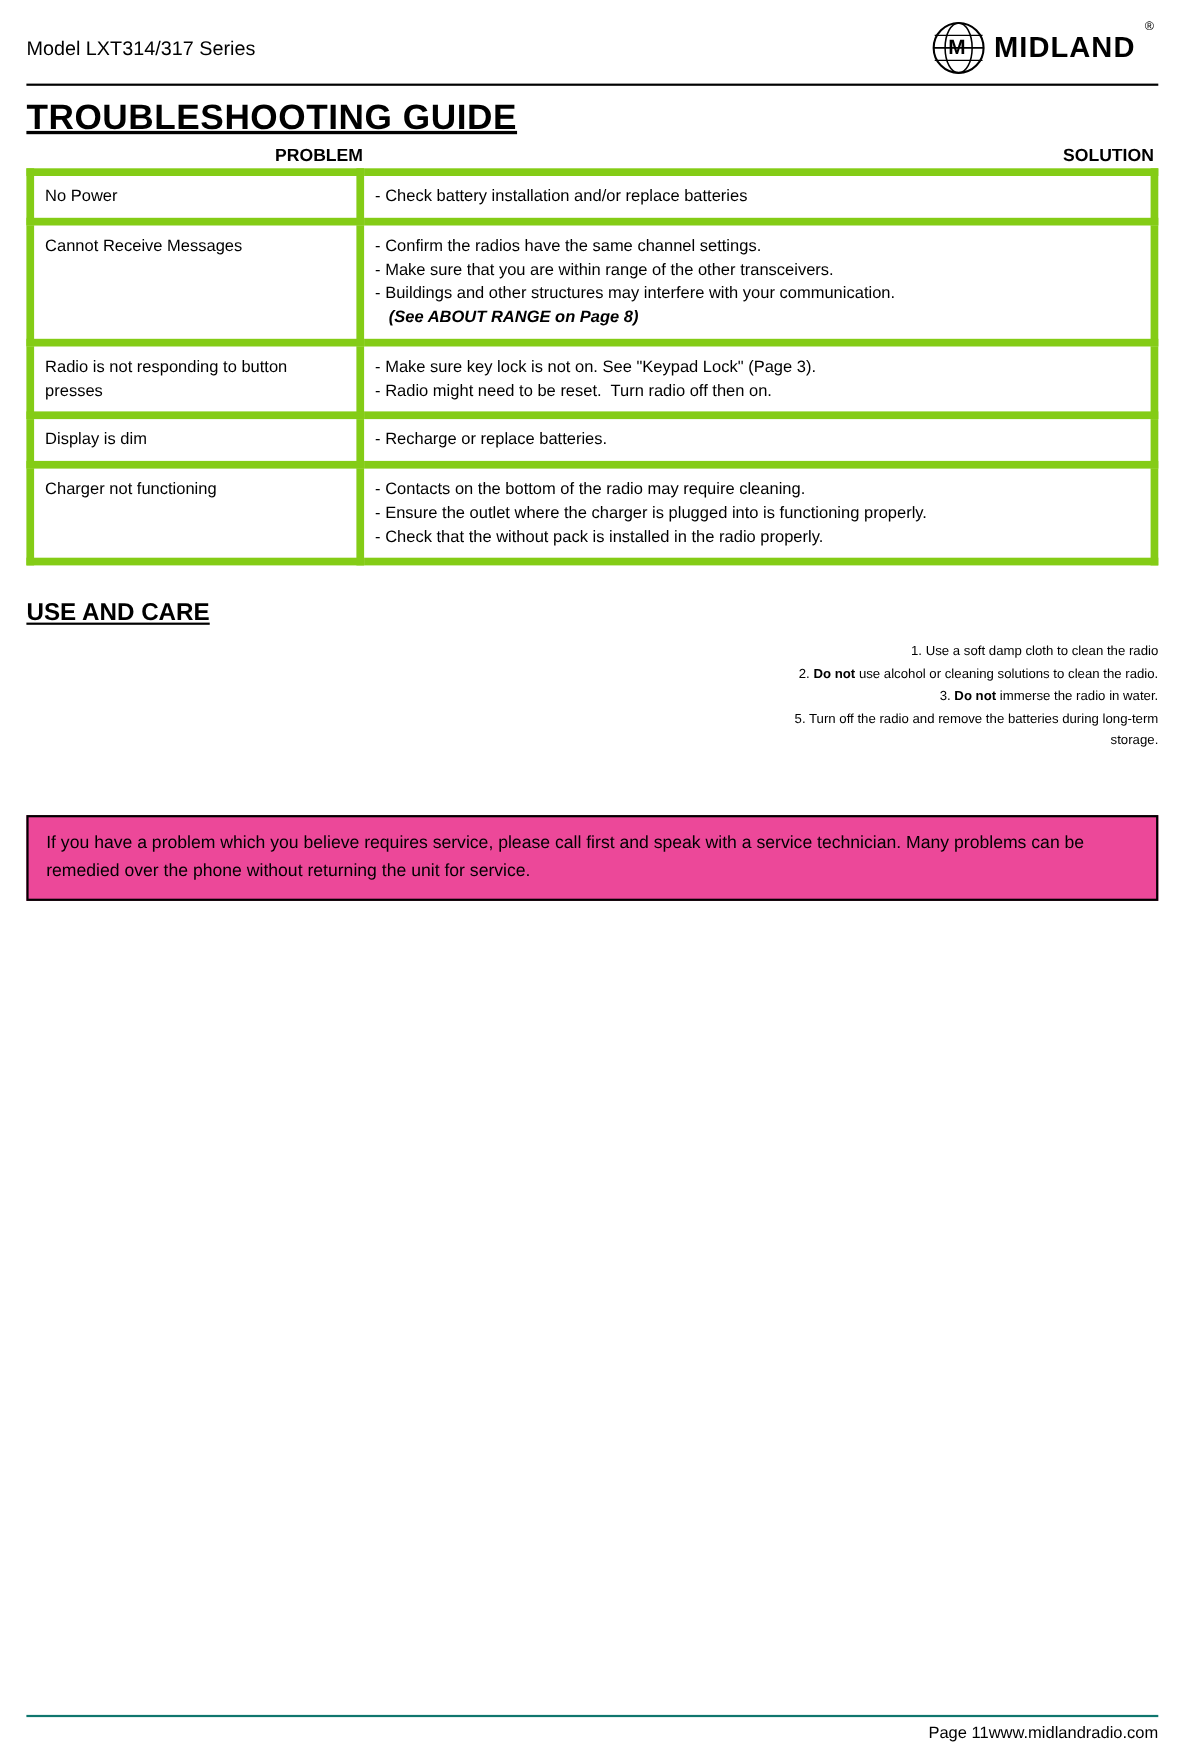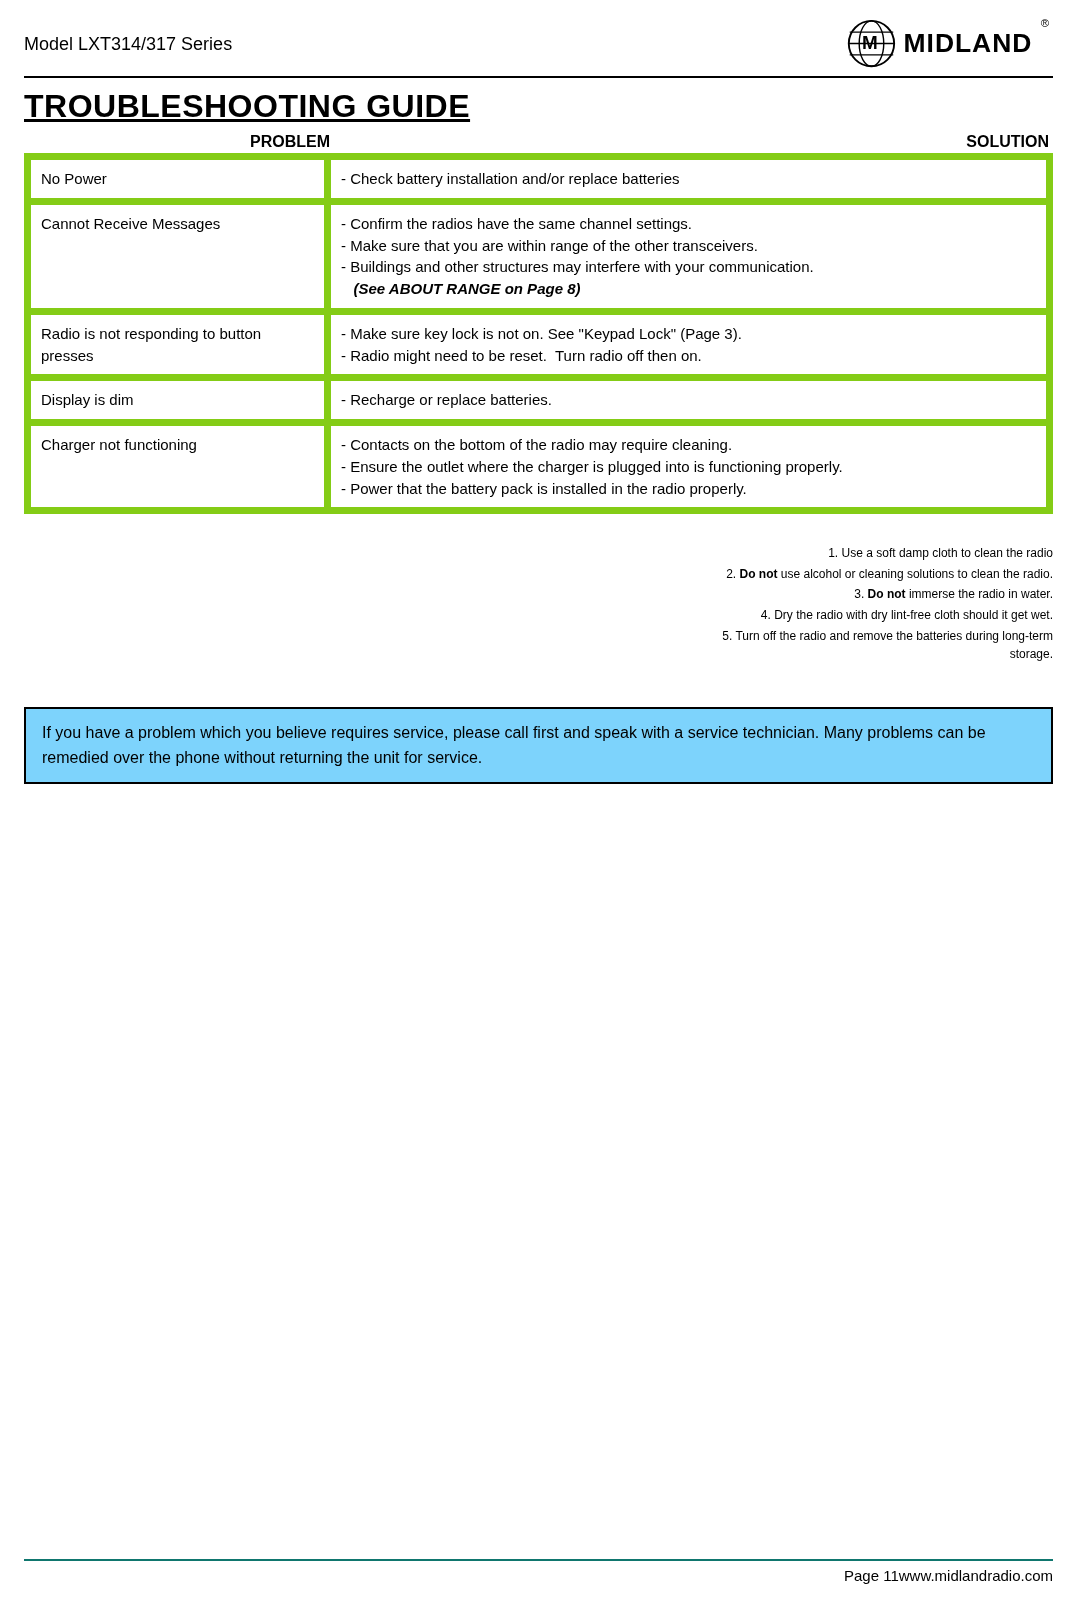--- a/index.html
+++ b/index.html
@@ -109,26 +109,26 @@
       text-align: right;
     }
     .use-care-list li span.num {
       display: inline-block;
       width: 20px;
     }
     .bold-text {
       font-weight: bold;
     }
     .highlight-box {
-      background: #7dd3fc;
+      background: #ec4899;
       border: 2px solid #000;
       padding: 12px 16px;
       font-size: 16px;
       line-height: 1.55;
-      margin-top: 23px;
+      margin-top: 40px;
       margin-bottom: 20px;
     }
     .footer {
       display: flex;
       justify-content: flex-end;
       border-top: 2px solid #0f766e;
       padding-top: 6px;
       font-size: 15px;
       margin-top: auto;
     }
@@ -212,43 +212,40 @@
       </td>
     </tr>
 
     <tr>
       <td class="problem-col">
         <span>Charger not functioning</span>
       </td>
       <td class="solution-col">
         <span>- Contacts on the bottom of the radio may require cleaning.</span><br>
         <span>- Ensure the outlet where the charger is plugged into is functioning properly.</span><br>
-        <span>- Power that the battery pack is installed in the radio properly.</span>
+        <span>- Check that the without pack is installed in the radio properly.</span>
       </td>
     </tr>
   </tbody>
     </table>
 
   <div class="section-use-care">
+    <div class="use-care-title">USE AND CARE</div>
     <ul class="use-care-list">
       <li>
         <span class="num">1.</span>
         <span> Use a soft damp cloth to clean the radio</span>
       </li>
       <li>
         <span class="num">2.</span>
         <span class="bold-text"> Do not</span><span> use alcohol or cleaning solutions to clean the radio.</span>
       </li>
       <li>
         <span class="num">3.</span>
         <span class="bold-text"> Do not</span><span> immerse the radio in water.</span>
-      </li>
-      <li>
-        <span class="num">4.</span>
-        <span> Dry the radio with dry lint-free cloth should it get wet.</span>
       </li>
       <li>
         <span class="num">5.</span>
         <span> Turn off the radio and remove the batteries during long-term</span><br>
         <span class="indent-line">storage.</span>
       </li>
     </ul>
   </div>
 
   <div class="highlight-box">

